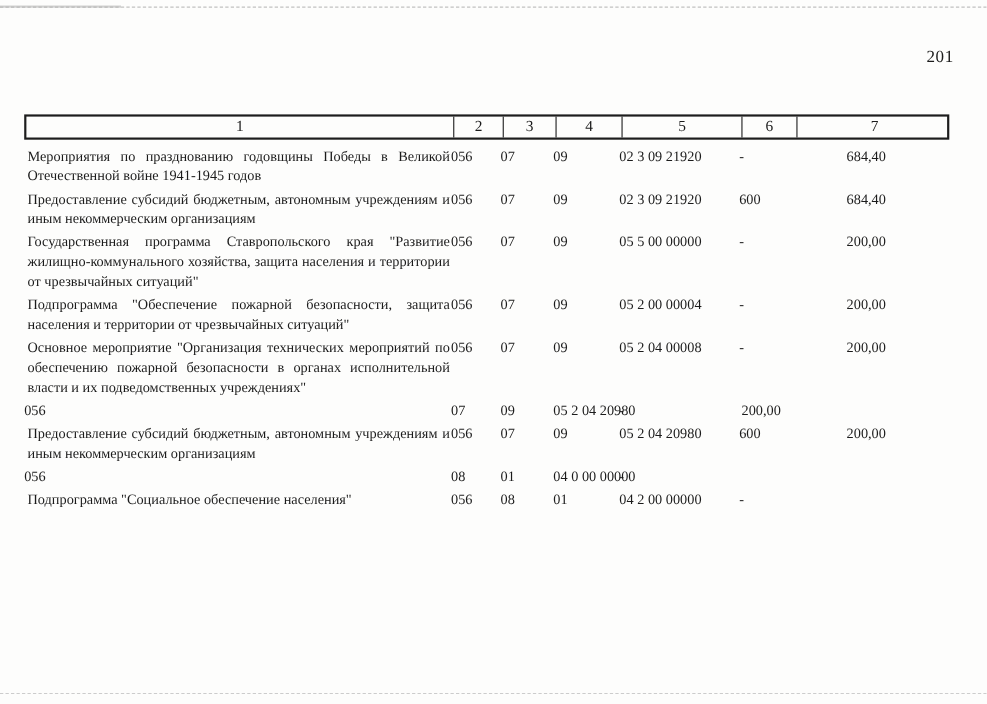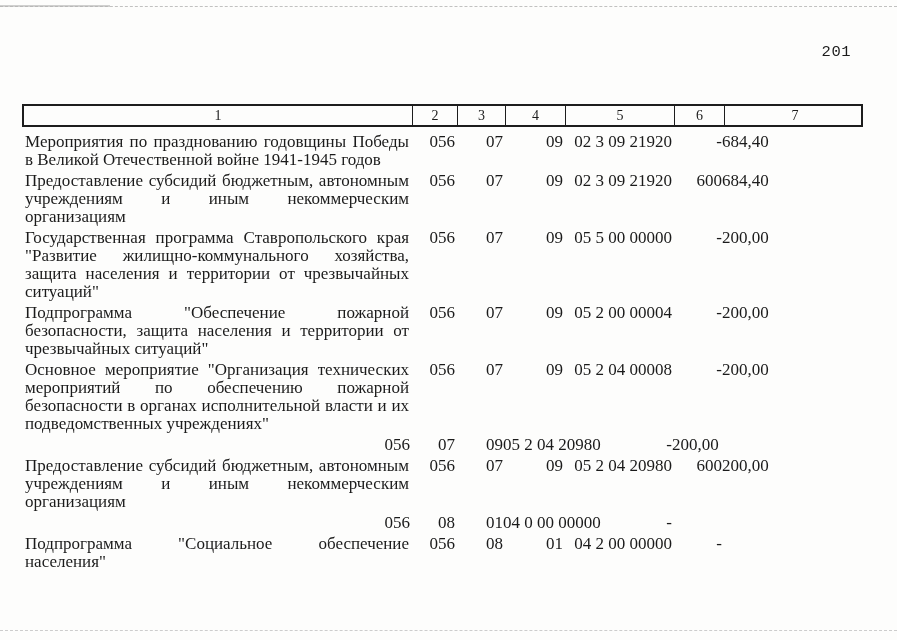--- a/index.html
+++ b/index.html
@@ -21,22 +21,22 @@
     opacity: 0.75;
   }
   .artifact-top { top: 6px; }
   .artifact-top::before {
     content: ""; position: absolute; left: 0; top: -2px;
     width: 110px; height: 0; border-top: 2px solid #9a9a9a;
     opacity: 0.6;
   }
   .artifact-bottom { top: 630px; opacity: 0.6; }
   .page-number {
-    position: absolute; top: 43px; right: 46px;
-    font-size: 15.5px; letter-spacing: 0.5px; font-family: Liberation Mono, monospace;
+    position: absolute; top: 43px; right: 30px;
+    font-size: 15.5px; letter-spacing: 0.5px;
   }
   .doc-table {
     position: absolute; left: 22px; top: 104px;
     width: 841px;
   }
   .grid-cols {
     display: grid;
     grid-template-columns: 388px 45px 48px 60px 109px 50px 141px;
   }
   .thead {
@@ -48,36 +48,36 @@
     text-align: center;
     font-size: 14px;
     line-height: 17px;
     padding: 1px 0 1px 0;
     border-left: 1.5px solid #1d1d1d;
   }
   .thead .hcell:first-child { border-left: none; }
   .tbody { margin-top: 6px; }
   .trow {
     margin-bottom: 3px;
-    font-size: 17px;
+    font-size: 13px;
     line-height: 18px;
     align-items: start;
   }
   .trow .c0 {
     text-align: justify;
     text-align-last: left;
     padding-left: 3px;
     padding-right: 1px;
   }
   .trow .c1, .trow .c2, .trow .c3, .trow .c4, .trow .c5 {
-    text-align: right;
+    text-align: left;
     white-space: nowrap;
   }
   .trow .c6 {
-    text-align: left;
+    text-align: center;
     padding-right: 10px;
     white-space: nowrap;
   }
 </style>
 </head>
 <body>
 
 <div class="page">
   <div class="artifact artifact-top"></div>
   <div class="page-number">201</div>

